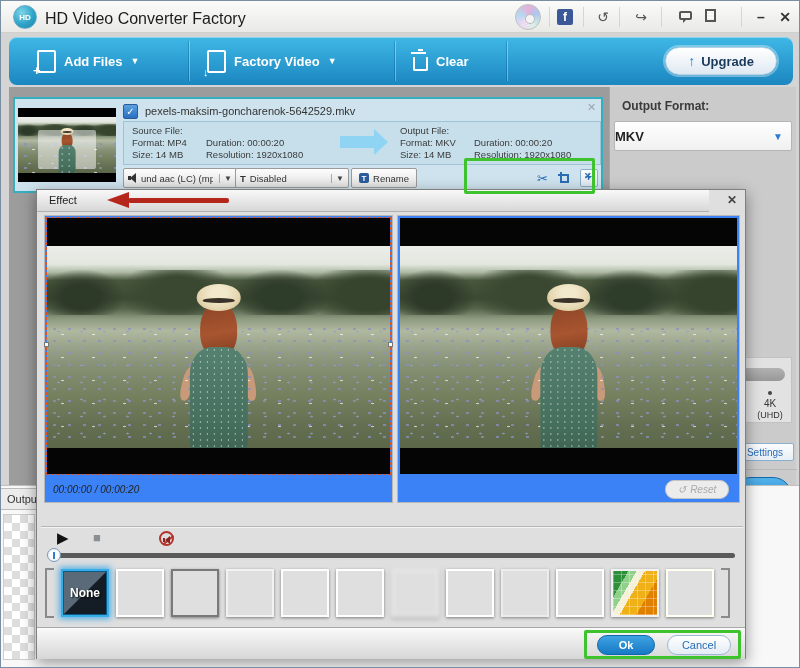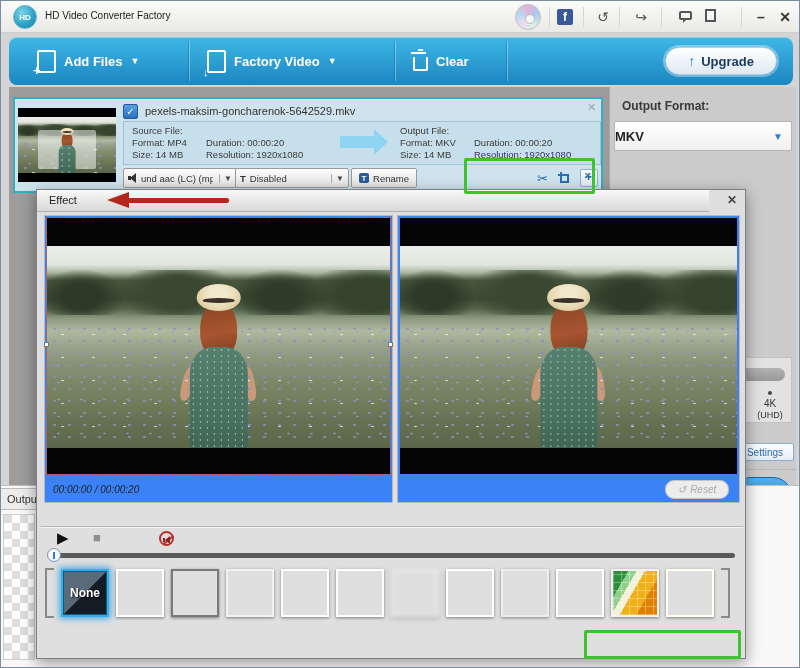--- a/index.html
+++ b/index.html
@@ -2,21 +2,21 @@
 <html><head>
 <meta charset="utf-8">
 <style>
   html,body{margin:0;padding:0;background:#888;font-family:"Liberation Sans",sans-serif;}
   .window{position:relative;width:800px;height:668px;background:#d4d4d4;border:1px solid #7a8ea2;box-sizing:border-box;overflow:hidden;}
   .abs{position:absolute;box-sizing:border-box;}
 
   
   .titlebar{left:0;top:0;width:798px;height:32px;background:linear-gradient(#fbfbfa,#e9e9e6);border-bottom:1px solid #cfcfcb;}
   .app-logo{left:12px;top:4px;width:24px;height:24px;border-radius:50%;background:radial-gradient(circle at 35% 30%,#7fd4e8,#2fa4c8 55%,#1d7fa8);display:flex;align-items:center;justify-content:center;color:#fff;font-size:8px;font-weight:bold;border:1px solid #6ab0c8;}
-  .app-title{left:44px;top:9px;font-size:10px;color:#1c1c1c;}
+  .app-title{left:44px;top:9px;font-size:16px;color:#1c1c1c;}
   .tb-ico{top:6px;width:20px;height:20px;display:flex;align-items:center;justify-content:center;font-size:14px;color:#555;cursor:default;}
   .disc{left:514px;top:3px;width:26px;height:26px;border-radius:50%;background:conic-gradient(#e8b0d8,#aac8f0,#d8f0e4,#f0d8f4,#b4d8f0,#e8b0d8);border:1px solid #c0c0c0;}
   .disc::after{content:"";position:absolute;left:9px;top:9px;width:8px;height:8px;border-radius:50%;background:#f4f4f4;border:1px solid #bbb;}
   .fb{left:556px;top:8px;width:16px;height:16px;background:#3b5998;border-radius:2px;color:#fff;font-size:12px;font-weight:bold;display:flex;align-items:center;justify-content:center;}
   .undo-ic{left:592px;}
   .share-ic{left:630px;}
   .chat-ic{left:678px;top:10px;width:13px;height:9px;border:2px solid #555;border-radius:2px;}
   .chat-ic::after{content:"";position:absolute;left:2px;bottom:-5px;border-right:4px solid transparent;border-top:4px solid #555;}
   .fdoc-ic{left:704px;top:8px;width:11px;height:13px;border:2px solid #555;background:repeating-linear-gradient(#fff 0 1px,transparent 1px 3px);}
   .min-btn{left:750px;font-weight:bold;color:#333;}
@@ -381,20 +381,24 @@
         <div class="ftile f-sketch"></div>
         <div class="ftile f-blur"></div>
         <div class="ftile f-sharpen"></div>
         <div class="ftile f-emboss"></div>
         <div class="ftile f-edge"></div>
         <div class="ftile f-mosaic"></div>
         <div class="ftile f-sepia"></div>
         <div class="bracket r"></div>
       </div>
 
+    <div class="abs dlg-footer">
+      <div class="abs ok-btn">Ok</div>
+      <div class="abs cancel-btn">Cancel</div>
+    </div>
   </div>
 
   <div class="abs green-box gb1" style="border-color: rgb(62, 194, 46);"></div>
   <div class="abs green-box gb2" style="border-color: rgb(62, 194, 46);"></div>
   <div class="abs red-arrow-shaft" style="background: rgb(181, 39, 29);"></div>
   <div class="abs red-arrow-head" style="border-right-color: rgb(181, 39, 29);"></div>
 
 </div>
 
 </body></html>

